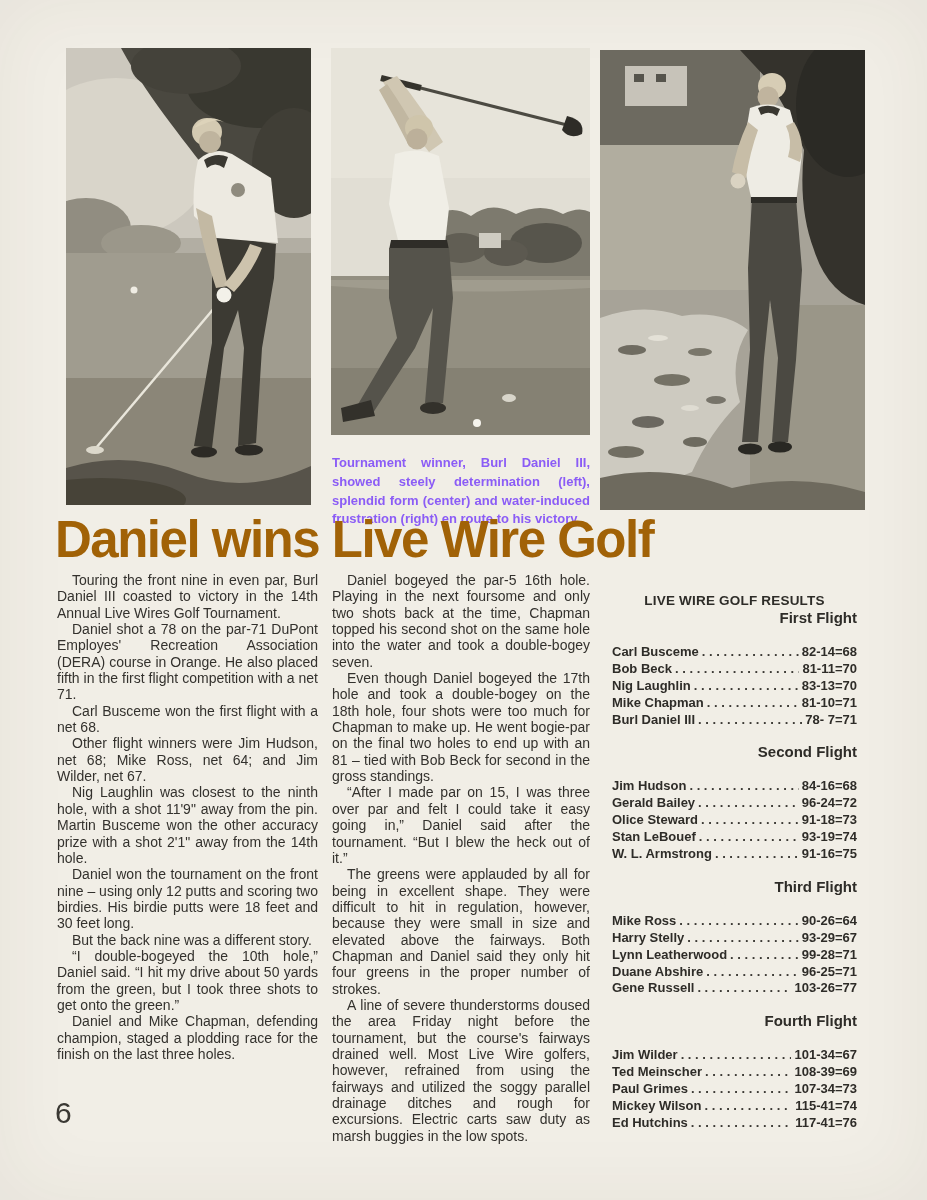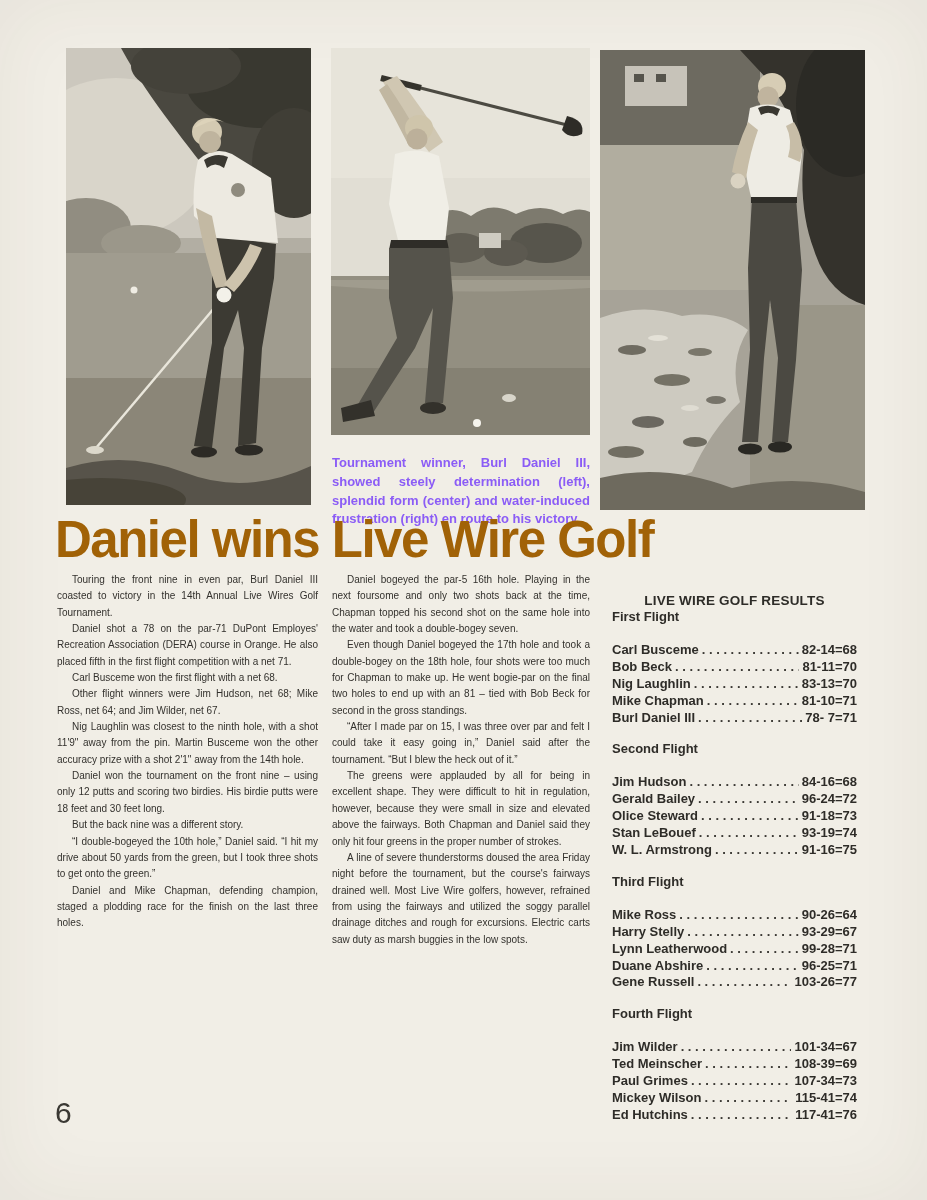--- a/index.html
+++ b/index.html
@@ -21,33 +21,33 @@
     font-size:13px; font-weight:bold; line-height:18.8px;
     text-align:justify; color:#8b5cf6;
   }
   .headline {
     position:absolute; left:55px; top:510px; margin:0;
     font-size:51px; font-weight:bold; letter-spacing:-1.5px;
     color:#a16207; white-space:nowrap;
   }
   .col {
     position:absolute; top:572px;
-    font-size:10px; line-height:16.35px; text-align:justify;
+    font-size:14px; line-height:16.35px; text-align:justify;
     color:#33312d;
   }
   #col1 { left:57px;  width:261px; }
   #col2 { left:332px; width:258px; }
   .col p { margin:0; text-indent:15px; }
 
   #results {
     position:absolute; left:612px; top:593px; width:245px;
     font-size:13px; font-weight:bold; color:#2e2c28;
   }
   .results-title { margin:0; text-align:center; font-size:13.5px; letter-spacing:0.2px; }
-  .flight h4 { margin:15px 0 18px 0; text-align:left; font-size:13px; }
+  .flight h4 { margin:15px 0 18px 0; text-align:right; font-size:15px; }
   .flight:first-of-type h4 { margin-top:1px; }
   .rrow { display:flex; align-items:baseline; height:16.9px; }
   .player { white-space:nowrap; }
   .dots { flex:1; overflow:hidden; white-space:nowrap; margin:0 3px; color:#3a3833; }
   .dots::before { content:" .  .  .  .  .  .  .  .  .  .  .  .  .  .  .  .  .  .  .  .  .  .  .  .  .  .  .  ."; }
   .score { white-space:pre; }
 
   .page-number {
     position:absolute; left:55px; top:1096px;
     font-size:30px; color:#3a3833;

